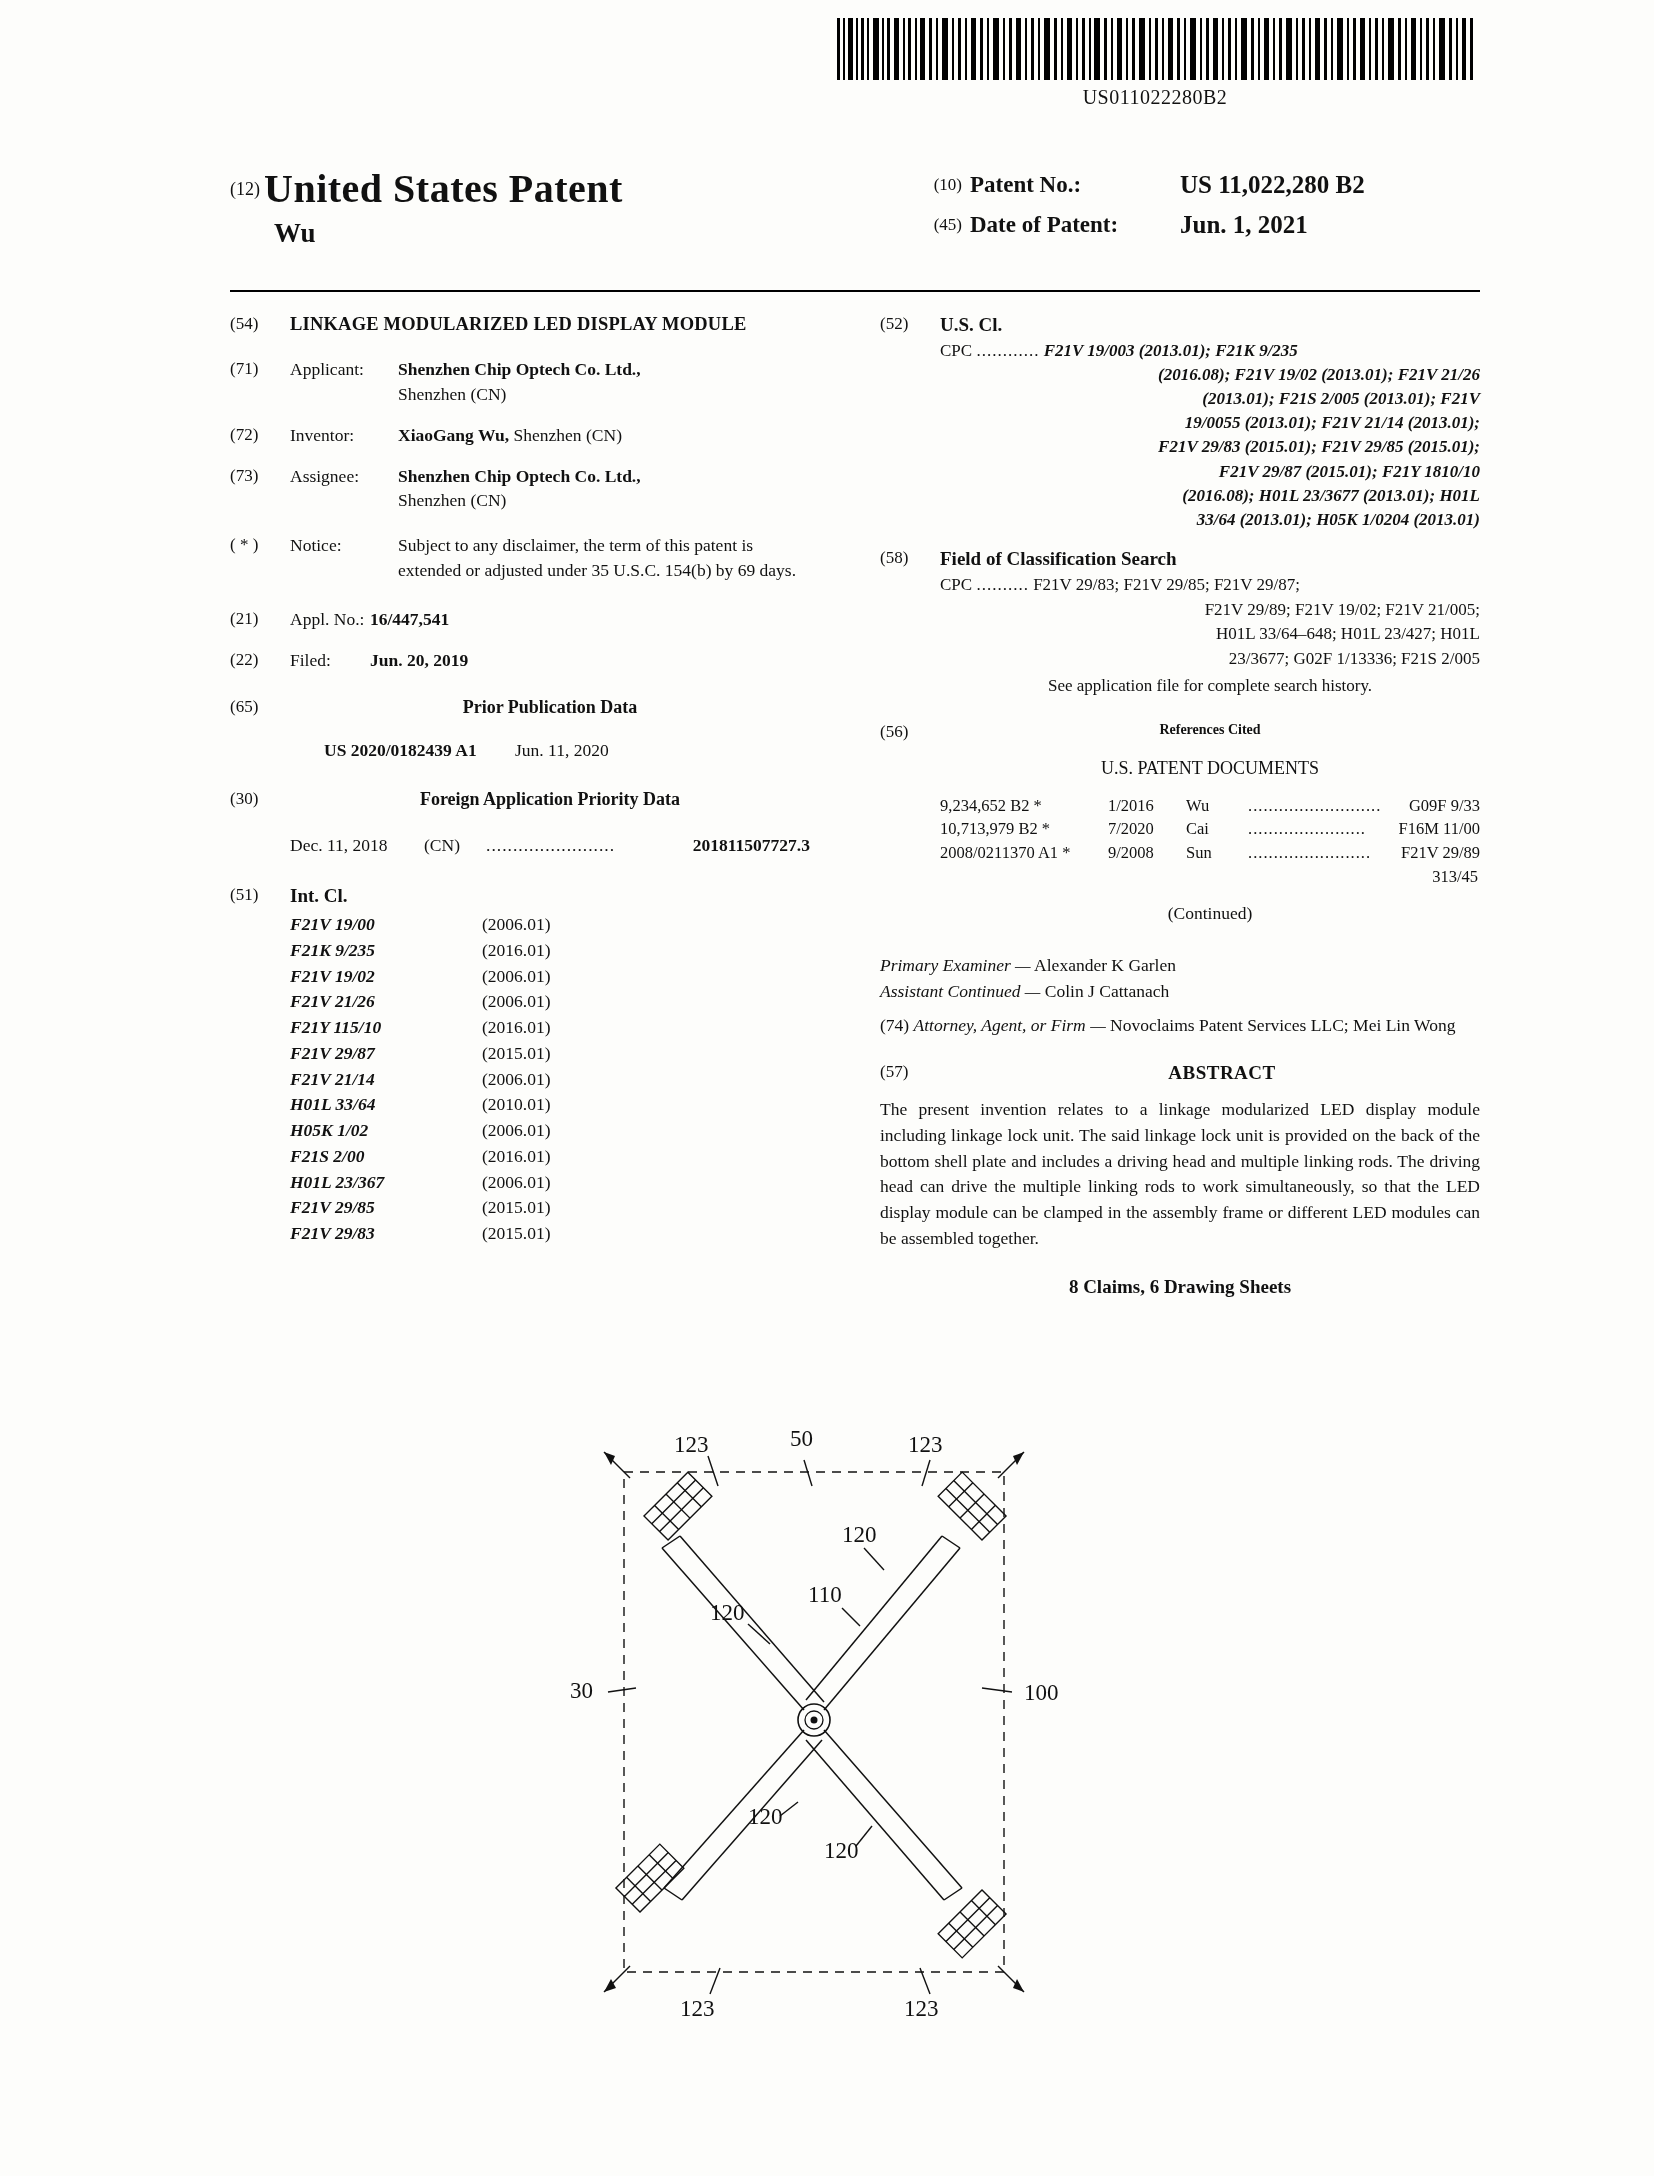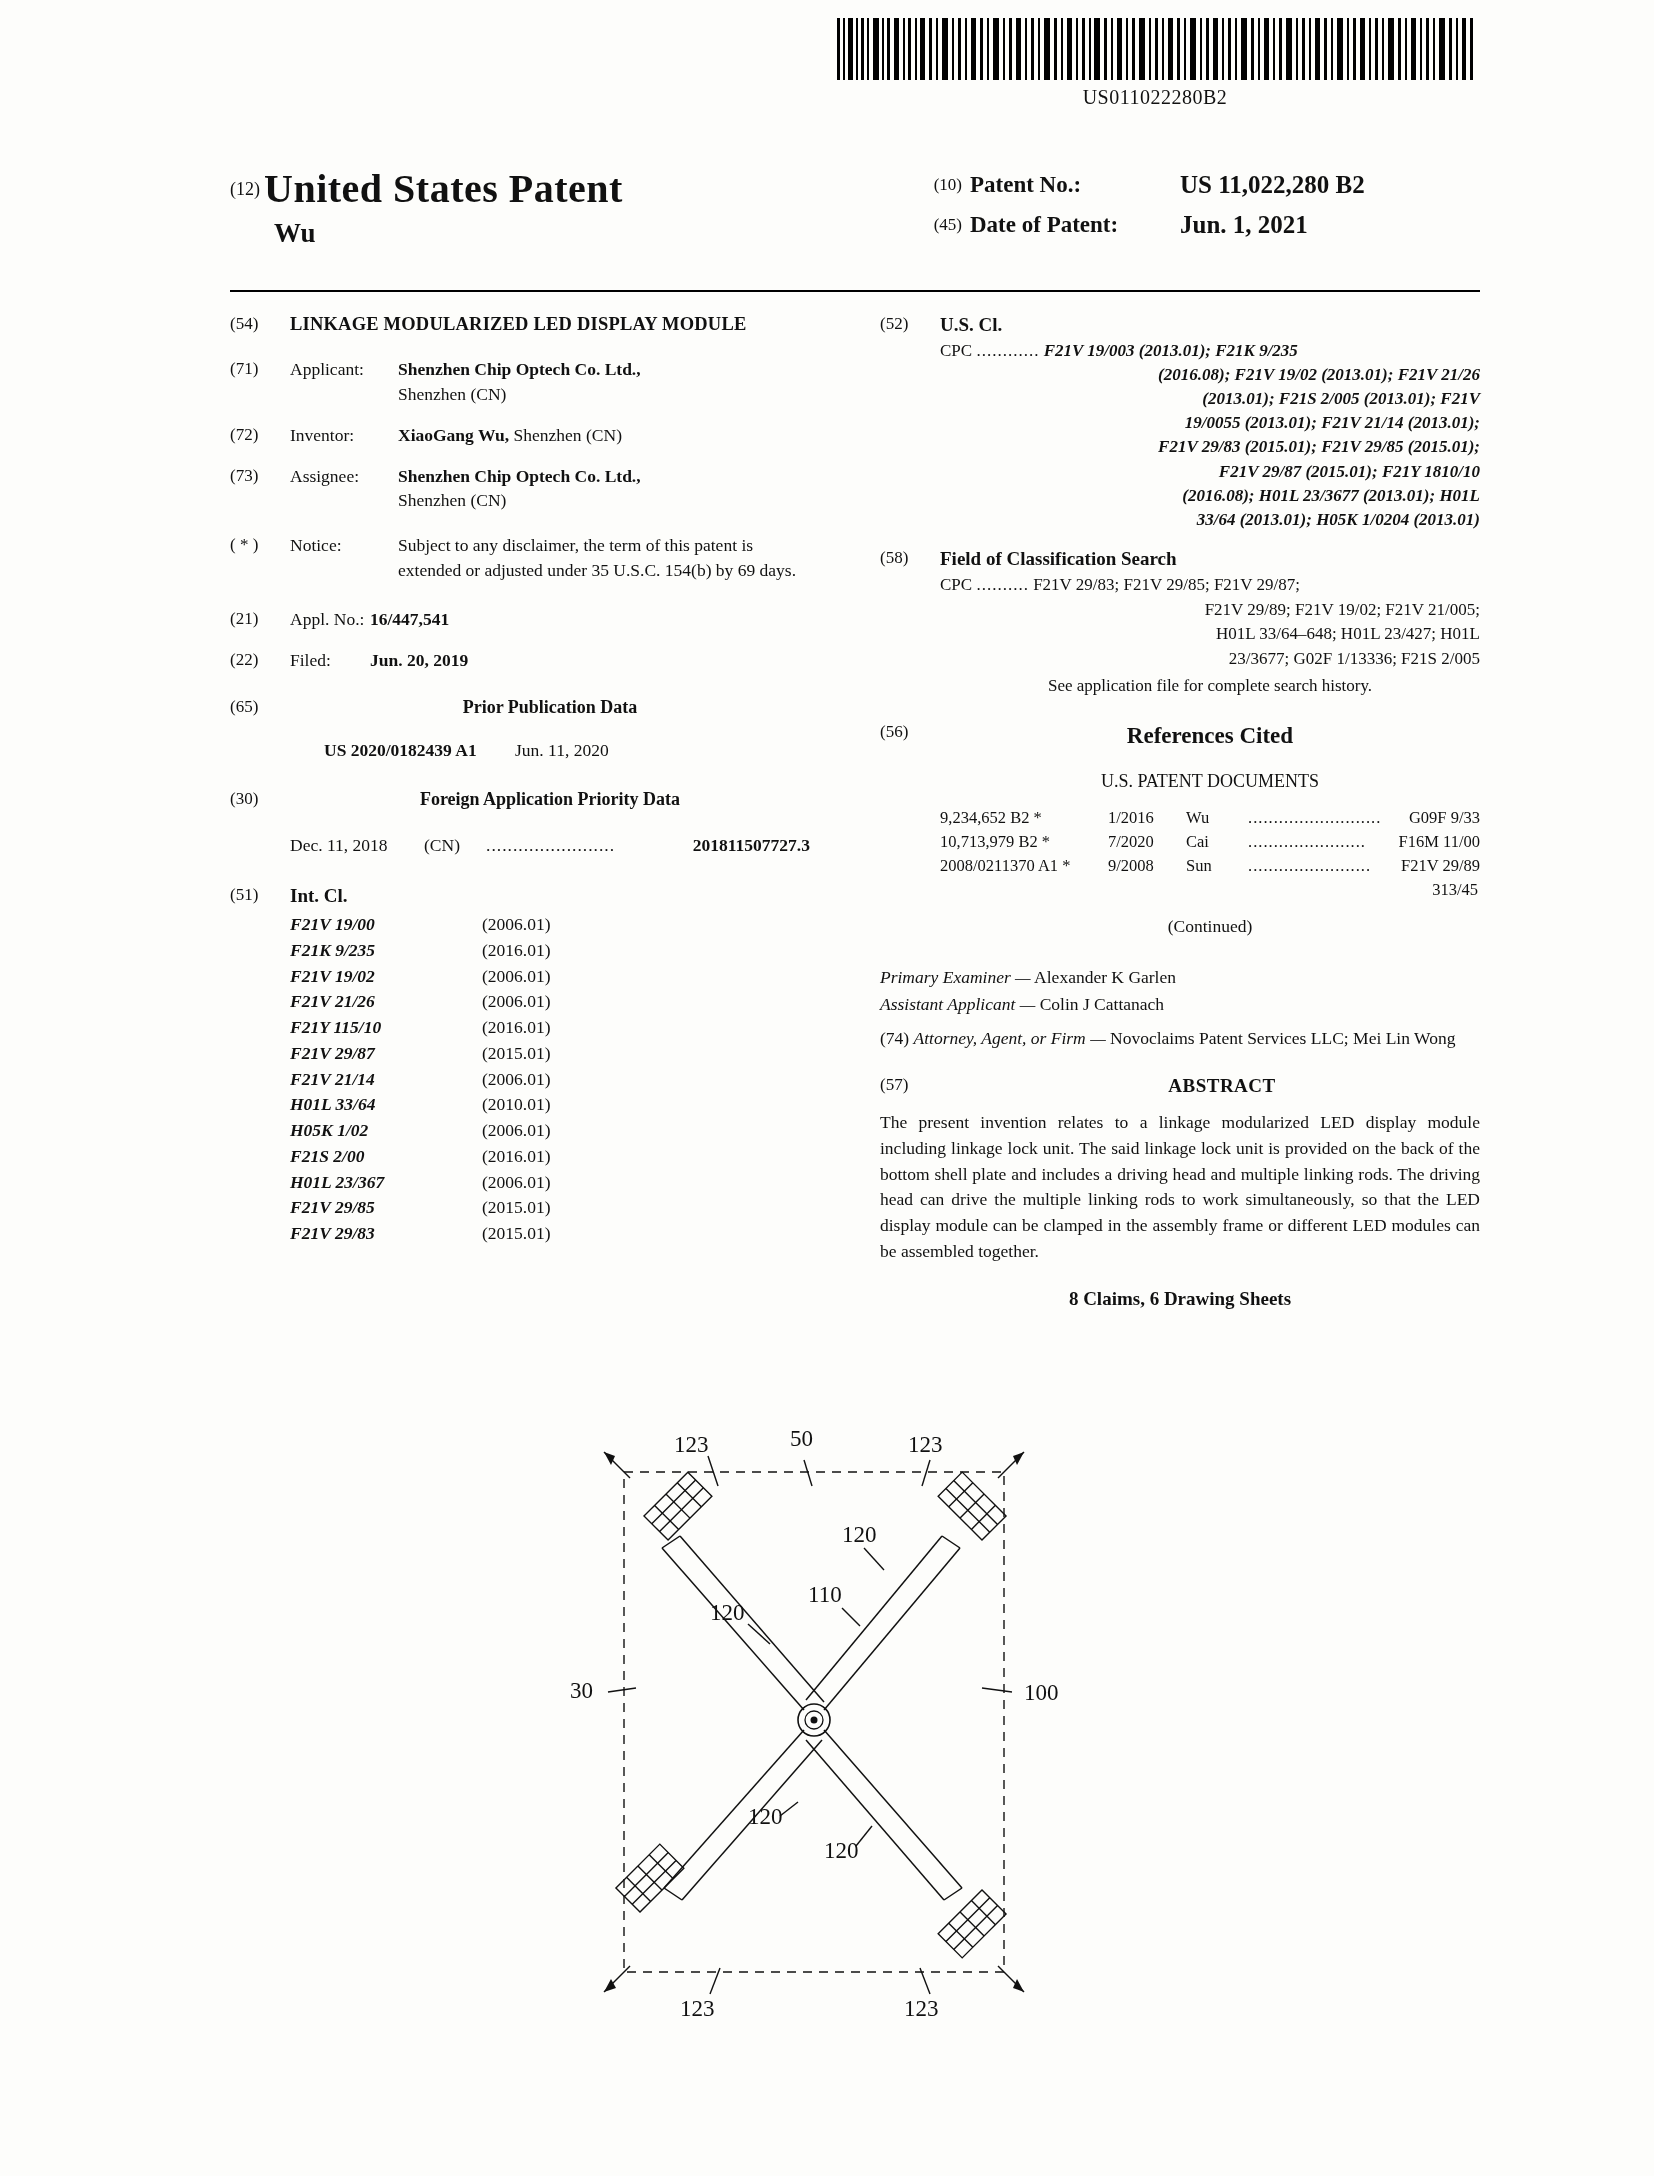--- a/index.html
+++ b/index.html
@@ -182,21 +182,21 @@
     text-align: left;
   }
   .fcs-block {
     text-align: right;
     font-size: 17px;
     line-height: 1.45;
   }
   .refs-head {
     text-align: center;
     font-weight: bold;
-    font-size: 23px;
+    font-size: 14px;
     margin-bottom: 16px;
   }
   .usdocs-head {
     text-align: center;
     font-size: 18px;
     margin-bottom: 12px;
   }
   .ref-row {
     display: flex;
     font-size: 16.5px;
@@ -591,21 +591,21 @@
         <div class="continued">(Continued)</div>
       </div>
     </div>
 
     <div class="examiner" style="margin-top:-2px;">
       <div>
         <span class="i">Primary Examiner —</span>
         <span>Alexander K Garlen</span>
       </div>
       <div>
-        <span class="i">Assistant Applicant —</span>
+        <span class="i">Assistant Continued —</span>
         <span>Colin J Cattanach</span>
       </div>
       <div style="margin-top:8px;">
         <span>(74)</span>
         <span class="i">Attorney, Agent, or Firm —</span>
         <span>Novoclaims Patent Services LLC; Mei Lin Wong</span>
       </div>
     </div>
 
     <div class="abs-wrap" style="margin-top:22px;gap:24px;">

